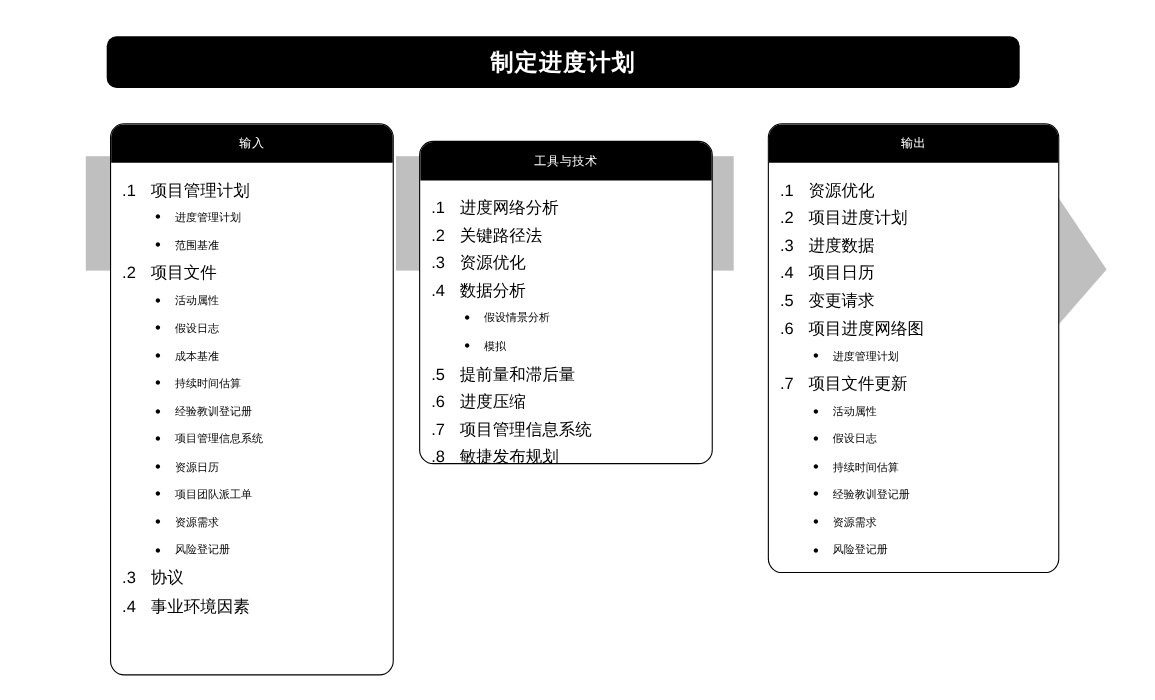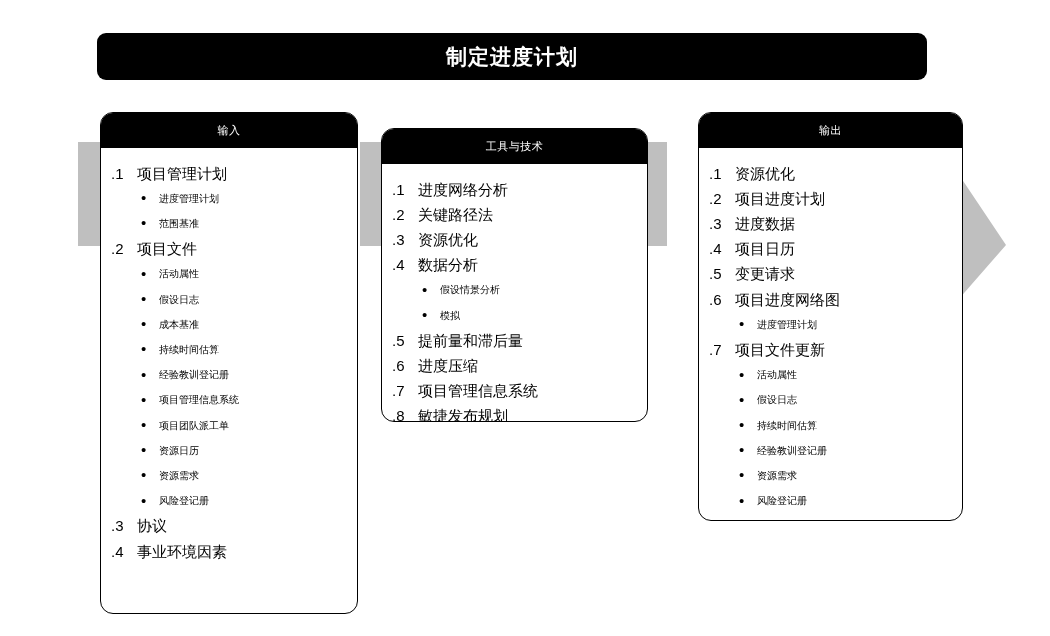--- a/index.html
+++ b/index.html
@@ -160,22 +160,22 @@
         </li>
         <li class="num-item">
           <span class="num">.2</span><span>项目文件</span>
           <ul class="lvl2">
             <li class="bullet-item">活动属性</li>
             <li class="bullet-item">假设日志</li>
             <li class="bullet-item">成本基准</li>
             <li class="bullet-item">持续时间估算</li>
             <li class="bullet-item">经验教训登记册</li>
             <li class="bullet-item">项目管理信息系统</li>
+            <li class="bullet-item">资源日历</li>
             <li class="bullet-item">项目团队派工单</li>
-            <li class="bullet-item">资源日历</li>
             <li class="bullet-item">资源需求</li>
             <li class="bullet-item">风险登记册</li>
           </ul>
         </li>
         <li class="num-item">
           <span class="num">.3</span><span>协议</span>
         </li>
         <li class="num-item">
           <span class="num">.4</span><span>事业环境因素</span>
         </li>

